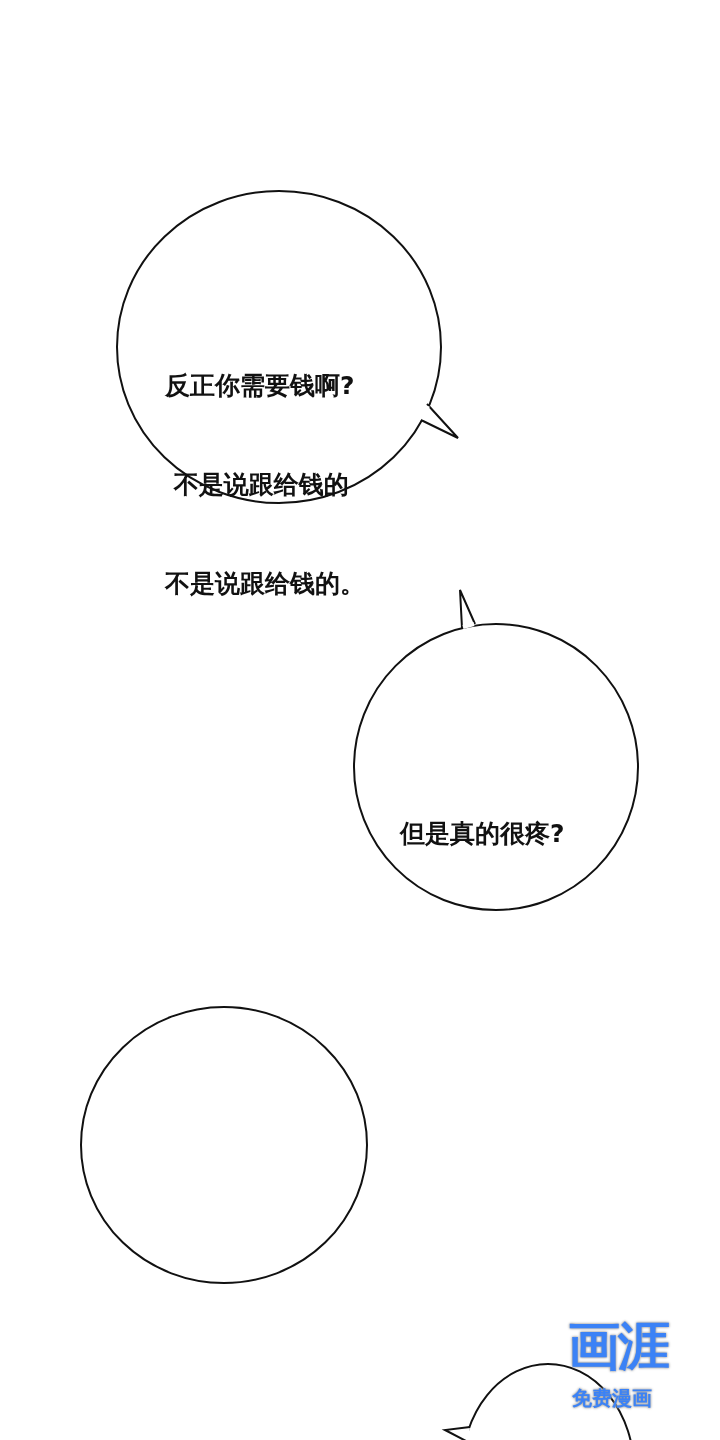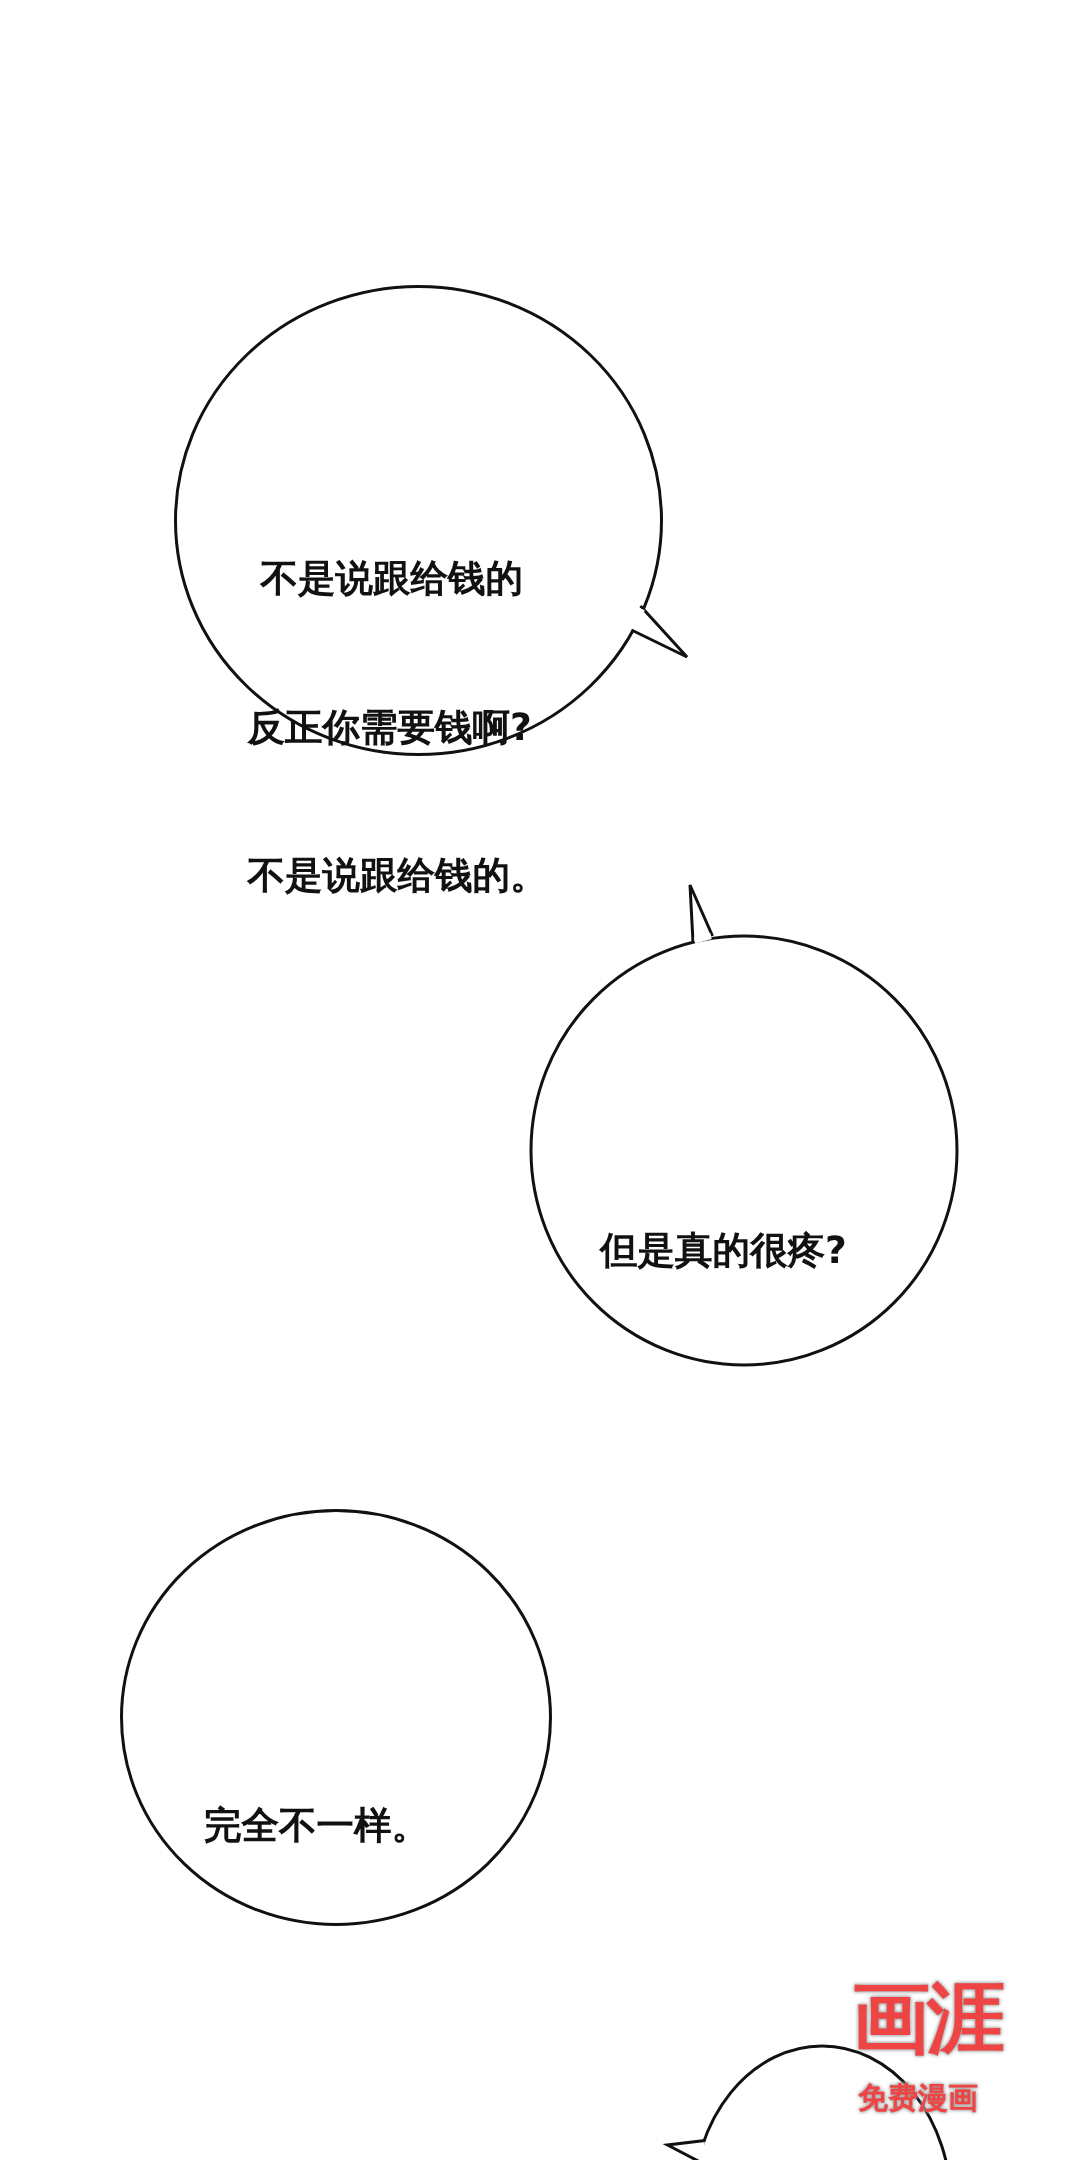--- a/index.html
+++ b/index.html
@@ -1,20 +1,20 @@
 <!DOCTYPE html>
 <html><head>
 <meta charset="utf-8">
 <style>
   html, body { margin:0; padding:0; }
   body { width:720px; height:1440px; background:#ffffff; position:relative; overflow:hidden;
          font-family: "DejaVu Sans", "Liberation Sans", sans-serif; }
   .bubble-svg { position:absolute; left:0; top:0; width:720px; height:1440px; }
   .txt { position:absolute; color:#111; font-weight:bold; font-size:25px; line-height:33px; white-space:pre; }
-  .wm { position:absolute; color:#ef4444; text-shadow:0 0 3px #999, 0 0 2px #aaa; font-weight:bold; }
+  .wm { position:absolute; color:#3b82f6; text-shadow:0 0 3px #999, 0 0 2px #aaa; font-weight:bold; }
 </style>
 </head>
 <body>
 
 <svg class="bubble-svg" viewBox="0 0 720 1440">
 
   <g>
     <ellipse cx="279" cy="347" rx="162" ry="156" fill="#fff" stroke="#111" stroke-width="2"></ellipse>
     <path d="M427,404 L458,438 L421,420" fill="#fff" stroke="#111" stroke-width="2" stroke-linejoin="miter"></path>
     <path d="M428,406 L422,419" stroke="#fff" stroke-width="4"></path>
@@ -30,31 +30,30 @@
     <ellipse cx="224" cy="1145" rx="143" ry="138" fill="#fff" stroke="#111" stroke-width="2"></ellipse>
   </g>
 
   <g>
     <ellipse cx="548" cy="1470" rx="86" ry="106" fill="#fff" stroke="#111" stroke-width="2"></ellipse>
     <path d="M470,1427 L445,1430 L468,1442" fill="#fff" stroke="#111" stroke-width="2"></path>
   </g>
 </svg>
 
 <div class="txt" style="left:165px; top:303px;">
+  <div>反正你需要钱啊?</div>
   <div> 不是说跟给钱的</div>
-  <div>反正你需要钱啊?</div>
   <div>不是说跟给钱的。</div>
 </div>
 
 <div class="txt" style="left:400px; top:751px;">
   <div>但是真的很疼?</div>
 </div>
 
 <div class="txt" style="left:136px; top:1134px;">
-  <div>完全不一样。</div>
 </div>
 
 <div class="txt" style="left:497px; top:1418px;">
   
 </div>
 
 <div class="wm" style="left:568px; top:1316px; font-size:52px; line-height:60px; letter-spacing:-2px;">画涯</div>
 <div class="wm" style="left:572px; top:1384px; font-size:20px; line-height:28px;">免费漫画</div>
 
 </body></html>

